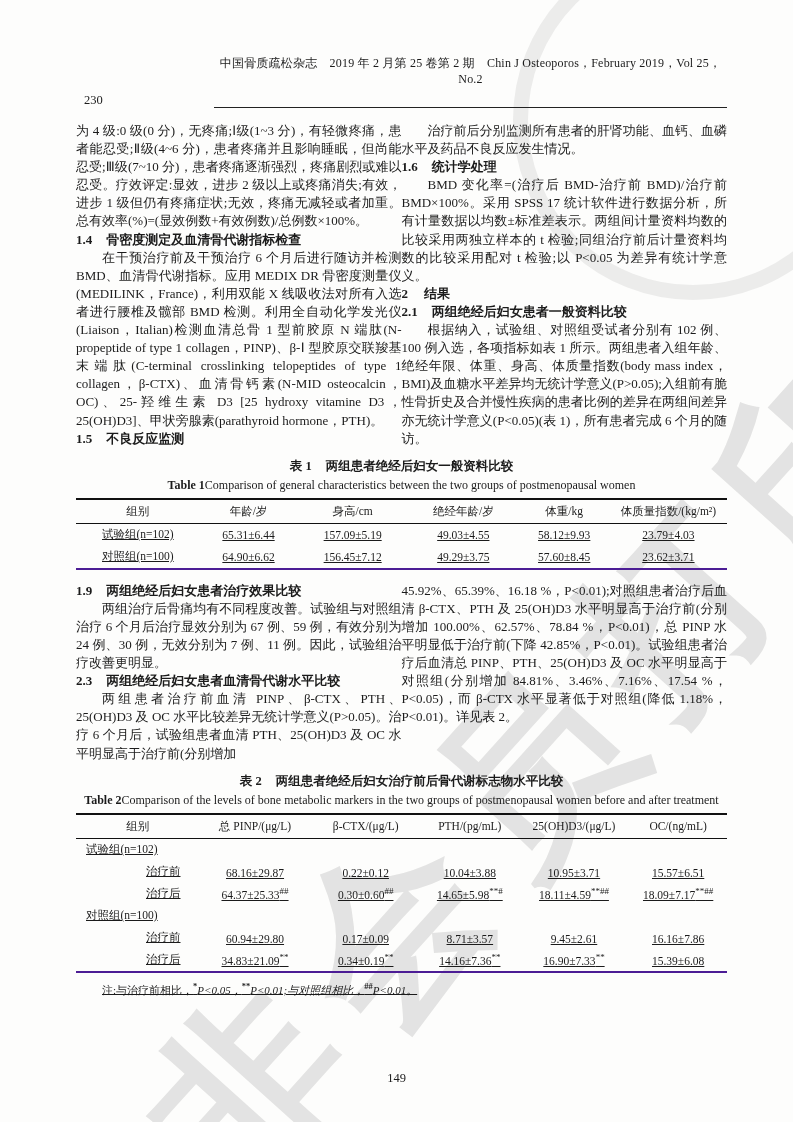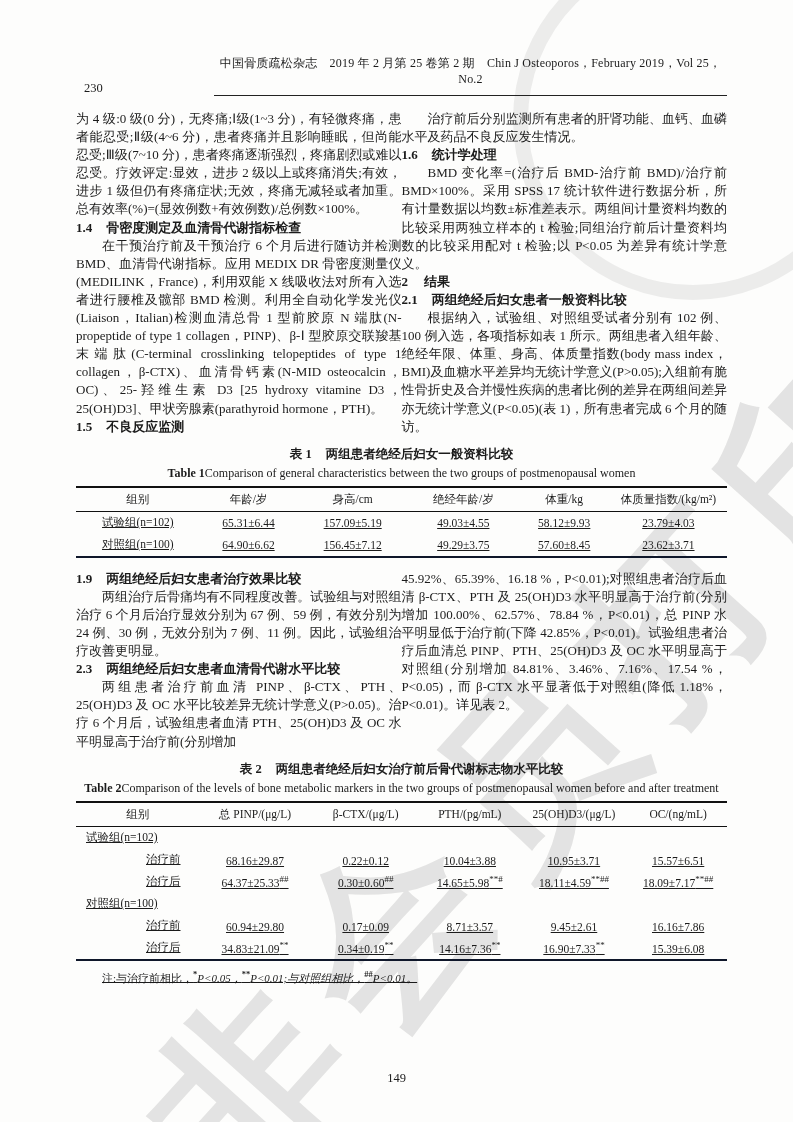--- a/index.html
+++ b/index.html
@@ -31,21 +31,21 @@
   
   .hdr{
     display:flex;align-items:flex-end;
     padding:55px 66px 0 84px;
     font-size:12.5px;
   }
   .hdr .pgno{width:130px;}
   .hdr .jline{
     flex:1;text-align:center;
     border-bottom:1px solid #222;
-    padding-bottom:8px;
+    padding-bottom:20px;
     font-size:12px;letter-spacing:0.2px;font-family:Liberation Serif, serif;
   }
   
   .twocol{
     display:flex;
     padding:0 66px 0 76px;
     margin-top:14px;
   }
   .col{flex:1;min-width:0;}
   .col p{
@@ -71,21 +71,21 @@
     text-align:center;font-weight:700;font-size:12.5px;margin:2px 0 3px 0;
   }
   .tbl-title-cn .tlabel{margin-right:14px;}
   .tbl-title-en{
     text-align:center;font-size:12px;margin:0 0 5px 0;
   }
   .tbl-title-en .tlabel{font-weight:700;}
   table{
     width:100%;border-collapse:collapse;
     font-size:11.5px;
-    border-top:2px solid #111;border-bottom:2px solid #0f172a;
+    border-top:2px solid #111;border-bottom:2px solid #4c1d95;
   }
   thead th{
     border-bottom:1px solid #111;
     font-weight:400;padding:4px 2px;text-align:center;
   }
   tbody td{padding:3.5px 2px;text-align:center;text-decoration:underline;}
   td sup{font-size:9px;}
   .t2 .grp-label{text-align:left;padding-left:10px;}
   .t2 .row-label{text-align:left;padding-left:70px;}
   .tbl-note{

